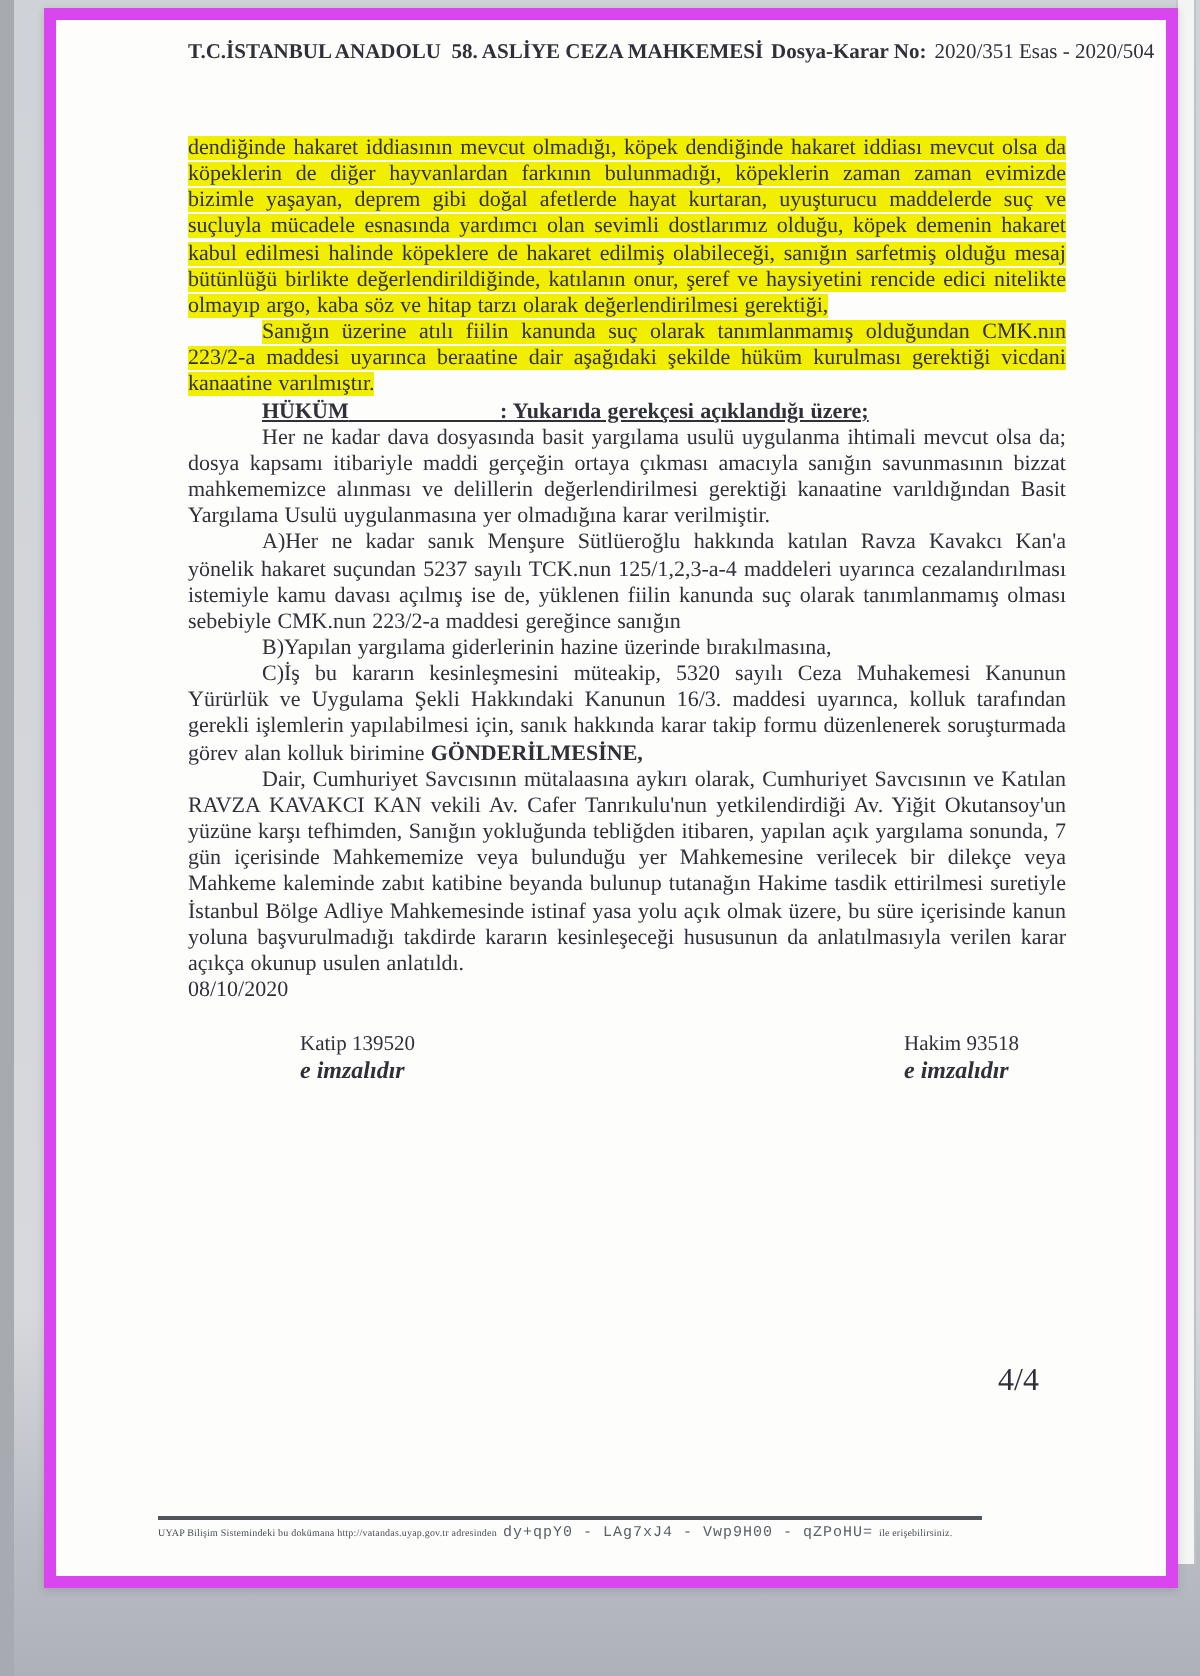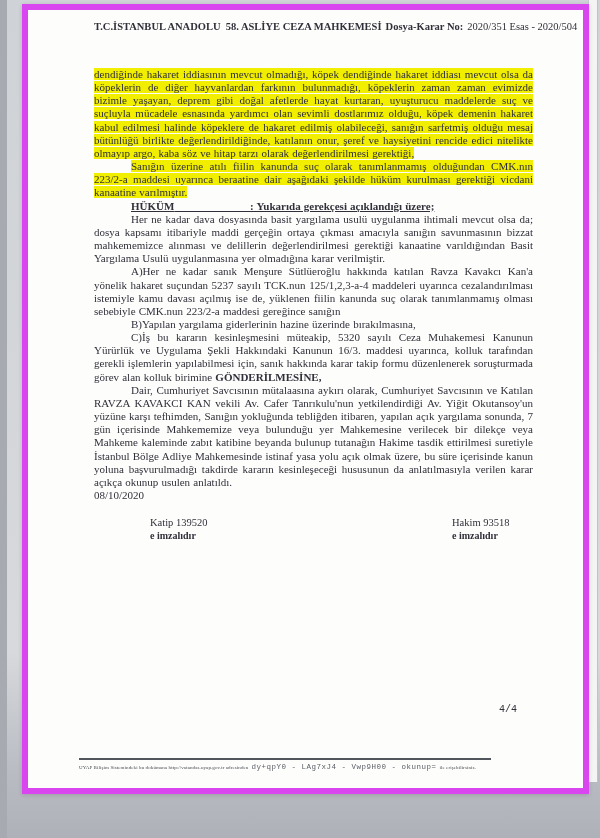--- a/index.html
+++ b/index.html
@@ -29,22 +29,22 @@
     word-spacing:.4px;
   }
   .para.indent{text-indent:37px;}
   .b{font-weight:bold;}
   .u{text-decoration:underline;}
   .hl{background:var(--hl);}
   .sig-row{position:relative;margin-top:14px;height:34px;}
   .sig{position:absolute;top:0;width:140px;font-size:10.5px;line-height:13px;}
   .sig-left{left:56px;}
   .sig-right{left:358px;}
-  .sig .note{font-weight:bold;font-size:10px;}
-  .pageno{position:absolute;left:471px;top:694px;font-size:10px;color:var(--ink);font-family:Liberation Mono, monospace;}
+  .sig .note{font-weight:bold;font-style:italic;font-size:12px;}
+  .pageno{position:absolute;left:471px;top:672px;font-size:16px;color:var(--ink);}
   .footer-rule{position:absolute;left:51px;top:748px;width:412px;height:2px;background:#51555c;}
   .footer-line{
     position:absolute;left:51px;top:753px;width:440px;
     display:flex;align-items:baseline;gap:3px;white-space:nowrap;color:#474b52;
   }
   .footer-line .tiny{font-size:5px;letter-spacing:.1px;}
   .footer-line .code{font-family:"Liberation Mono", monospace;font-size:7.5px;letter-spacing:.5px;color:#5a5e66;}
 </style>
 </head>
 <body>
@@ -77,17 +77,17 @@
         <div class="note">e imzalıdır</div>
       </div>
     </div>
   </div>
 
   <div class="pageno">4/4</div>
 
   <div class="footer-rule"></div>
   <div class="footer-line">
     <span class="tiny">UYAP Bilişim Sistemindeki bu dokümana http://vatandas.uyap.gov.tr adresinden</span>
-    <span class="code">dy+qpY0 - LAg7xJ4 - Vwp9H00 - okunup=</span>
+    <span class="code">dy+qpY0 - LAg7xJ4 - Vwp9H00 - qZPoHU=</span>
     <span class="tiny">ile erişebilirsiniz.</span>
   </div>
 
 </div>
 
 </body></html>

